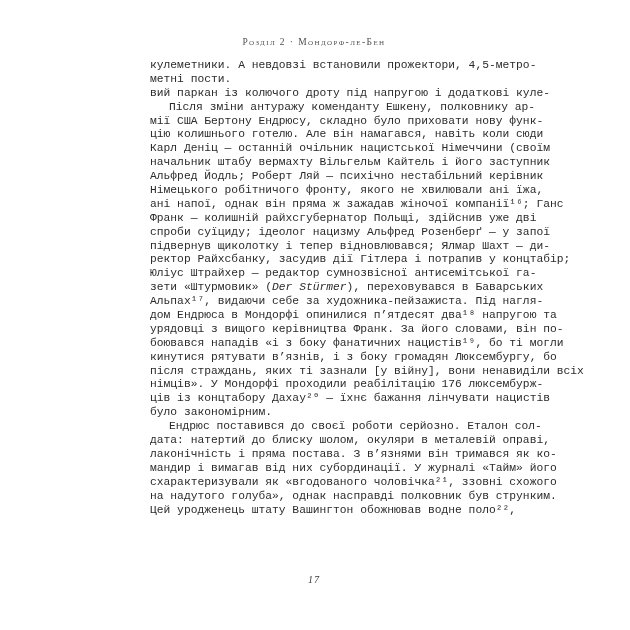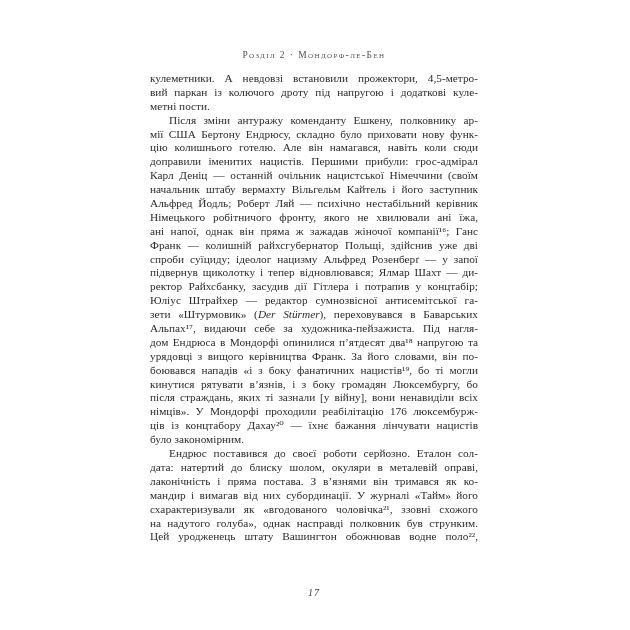--- a/index.html
+++ b/index.html
@@ -10,21 +10,21 @@
   }
   html,body{margin:0;padding:0;}
   body{
     width:630px;height:630px;
     background:var(--bg);
     font-family:"Liberation Serif","DejaVu Serif",serif;
     position:relative;
     overflow:hidden;
   }
   .page{
-    position:absolute;left:0;top:17px;width:630px;height:564px;
+    position:absolute;left:0;top:4px;width:630px;height:564px;
     background:var(--bg);
   }
   .running-header{
     position:absolute;
     left:150px;top:33px;width:328px;
     text-align:center;
     font-size:9.5px;
     letter-spacing:1.4px;
     font-variant:small-caps;
     color:var(--header);
@@ -37,20 +37,21 @@
     color:var(--text);
     text-rendering:optimizeLegibility;
   }
   .paragraph{margin:0;padding:0;}
   .line{
     text-align:justify;
     text-align-last:justify;
     text-justify:inter-word;
     white-space:nowrap;
     height:13.9px;
+    font-family:Liberation Mono, monospace;
   }
   .line.indent{ text-indent:19px; }
   .line.last{
     text-align-last:left;
   }
   .folio{
     position:absolute;
     left:150px;top:570px;width:328px;
     text-align:center;
     font-size:10px;
@@ -61,28 +62,27 @@
 </style>
 </head>
 <body>
 
 <div class="page">
   <div class="running-header">Розділ 2 · Мондорф-ле-Бен</div>
 
   <div class="body-text">
       <div class="paragraph">
         <div class="line">кулеметники. А невдовзі встановили прожектори, 4,5-метро-</div>
+        <div class="line last">метні пости.</div>
         <div class="line">вий паркан із колючого дроту під напругою і додаткові куле-</div>
-        <div class="line last">метні пости.</div>
       </div>
       <div class="paragraph">
         <div class="line indent">Після зміни антуражу коменданту Ешкену, полковнику ар-</div>
         <div class="line">мії США Бертону Ендрюсу, складно було приховати нову функ-</div>
         <div class="line">цію колишнього готелю. Але він намагався, навіть коли сюди</div>
-        <div class="line">доправили іменитих нацистів. Першими прибули: грос-адмірал</div>
         <div class="line">Карл Деніц — останній очільник нацистської Німеччини (своїм</div>
         <div class="line">начальник штабу вермахту Вільгельм Кайтель і його заступник</div>
         <div class="line">Альфред Йодль; Роберт Ляй — психічно нестабільний керівник</div>
         <div class="line">Німецького робітничого фронту, якого не хвилювали ані їжа,</div>
         <div class="line">ані напої, однак він пряма ж зажадав жіночої компанії¹⁶; Ганс</div>
         <div class="line">Франк — колишній райхсгубернатор Польщі, здійснив уже дві</div>
         <div class="line">спроби суїциду; ідеолог нацизму Альфред Розенберґ — у запої</div>
         <div class="line">підвернув щиколотку і тепер відновлювався; Ялмар Шахт — ди-</div>
         <div class="line">ректор Райхсбанку, засудив дії Гітлера і потрапив у концтабір;</div>
         <div class="line">Юліус Штрайхер — редактор сумнозвісної антисемітської га-</div>

